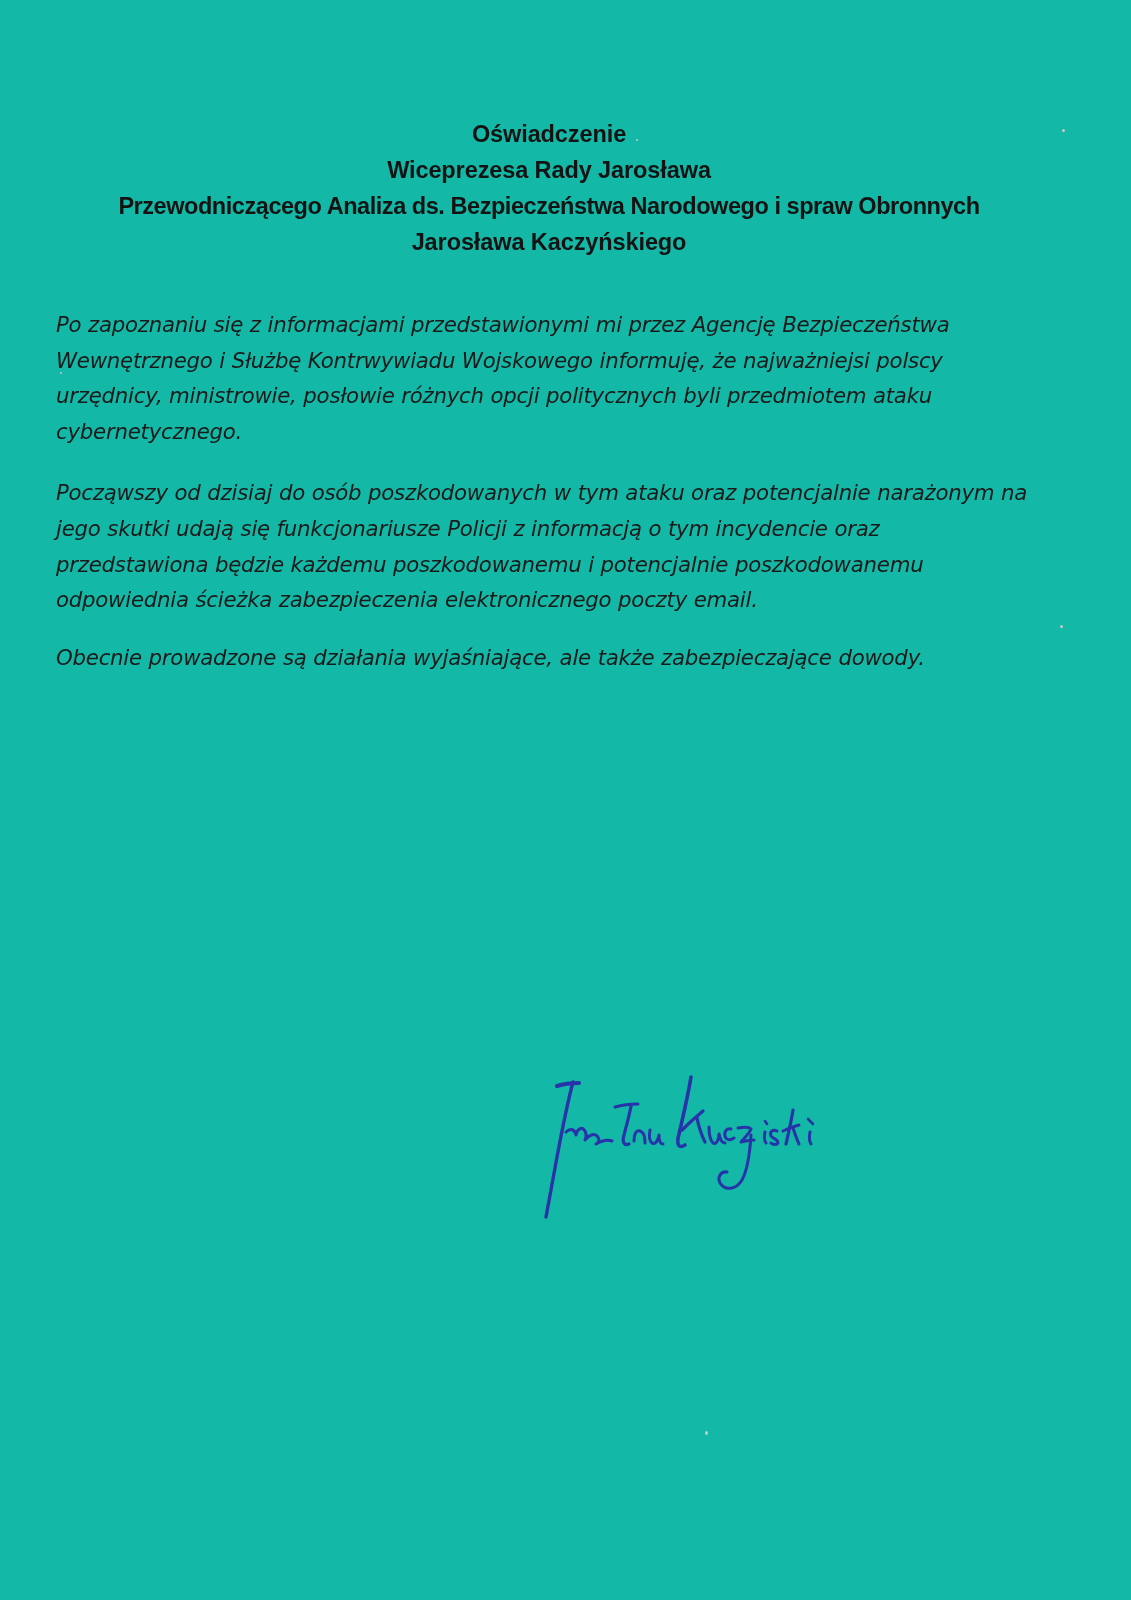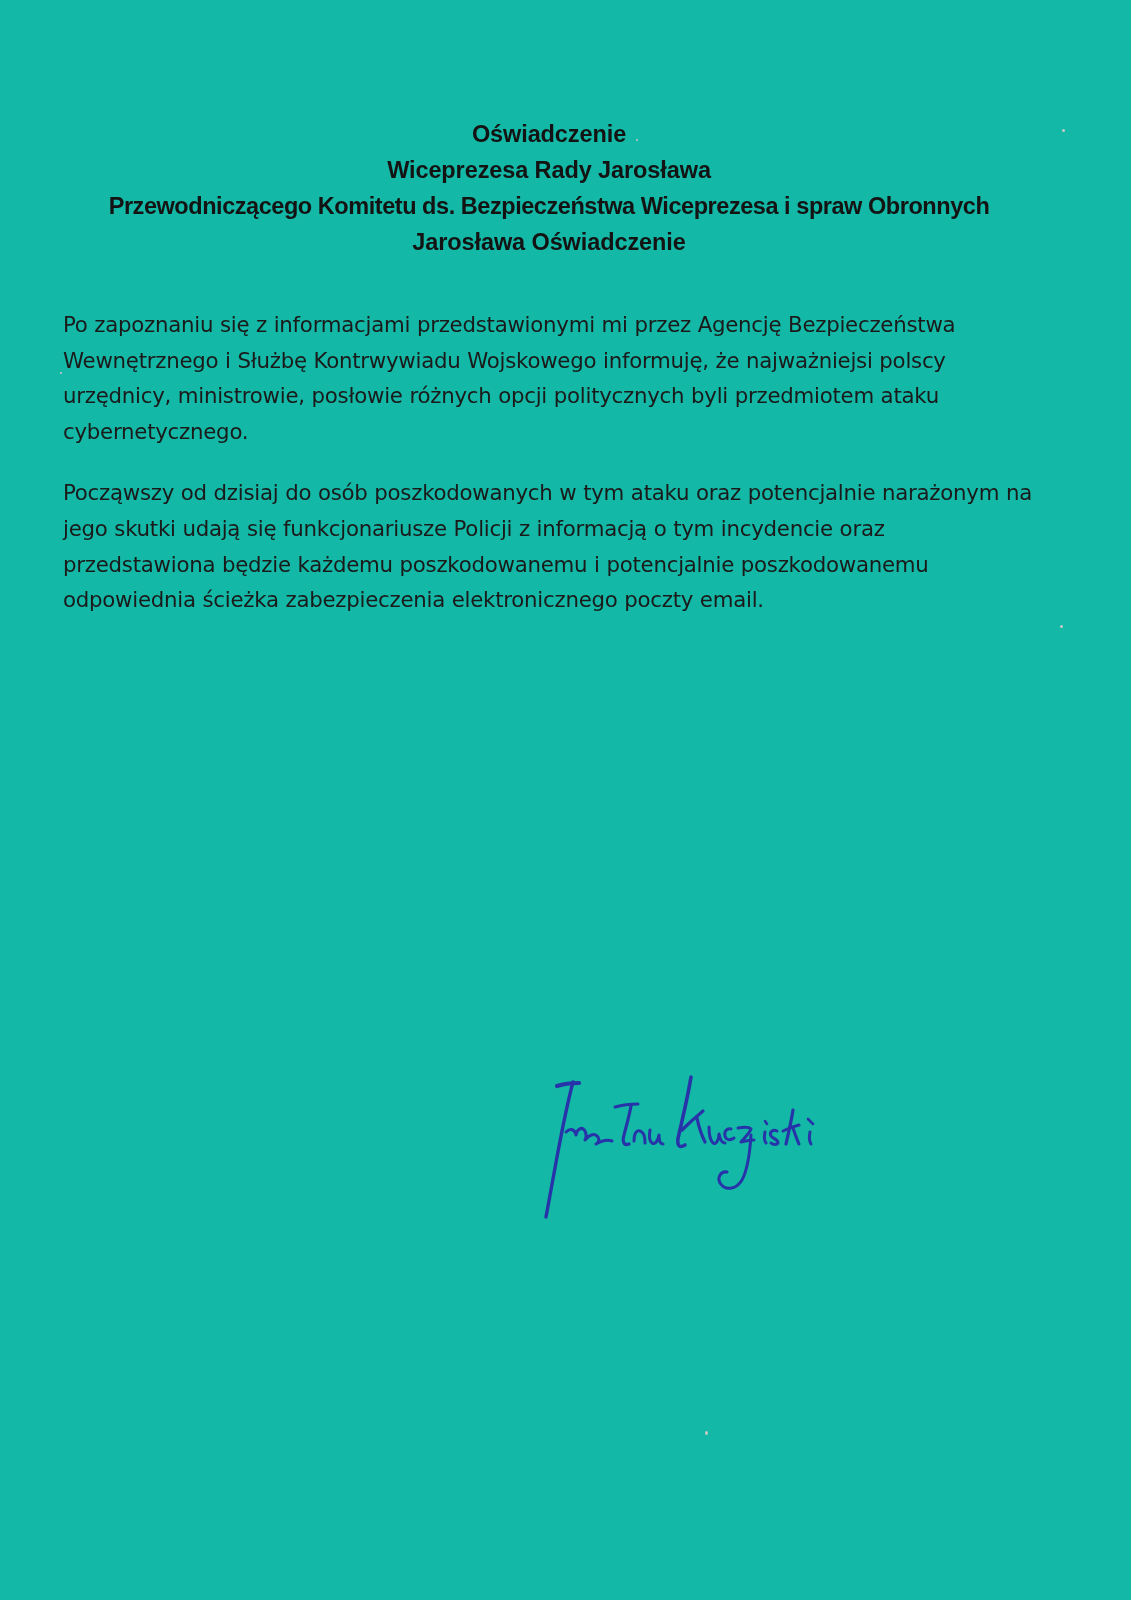--- a/index.html
+++ b/index.html
@@ -41,23 +41,24 @@
     white-space: nowrap;
   }
   .heading-line.wide {
     font-size: 23.5px;
     letter-spacing: -0.45px;
   }
 
   
   .body-text {
     position: absolute;
-    left: 63px;
+    left: 56px;
     top: 307px;
     width: 978px;
+    font-style: italic;
   }
   .para {
     font-family: "DejaVu Sans", sans-serif;
     font-size: 21.3px;
     line-height: 35.6px;
     color: #1a1a1a;
     text-align: left;
     margin: 0 0 24px 0;
     letter-spacing: -0.25px;
     word-spacing: 0.2px;
@@ -93,27 +94,28 @@
   }
 </style>
 </head>
 <body>
 
 <div class="page">
 
   <div class="heading">
     <div class="heading-line">Oświadczenie</div>
     <div class="heading-line">Wiceprezesa Rady Jarosława</div>
-    <div class="heading-line wide">Przewodniczącego Komitetu ds. Bezpieczeństwa Wiceprezesa i spraw Obronnych</div>
-    <div class="heading-line">Jarosława Oświadczenie</div>
+    <div class="heading-line wide">Przewodniczącego Analiza ds. Bezpieczeństwa Narodowego i spraw Obronnych</div>
+    <div class="heading-line">Jarosława Kaczyńskiego</div>
   </div>
 
   <div class="body-text">
     <p class="para p1">Po zapoznaniu się z informacjami przedstawionymi mi przez Agencję Bezpieczeństwa Wewnętrznego i Służbę Kontrwywiadu Wojskowego informuję, że najważniejsi polscy urzędnicy, ministrowie, posłowie różnych opcji politycznych byli przedmiotem ataku cybernetycznego.</p>
     <p class="para p2">Począwszy od dzisiaj do osób poszkodowanych w tym ataku oraz potencjalnie narażonym na jego skutki udają się funkcjonariusze Policji z informacją o tym incydencie oraz przedstawiona będzie każdemu poszkodowanemu i potencjalnie poszkodowanemu odpowiednia ścieżka zabezpieczenia elektronicznego poczty email.</p>
+    <p class="para p4">Obecnie prowadzone są działania wyjaśniające, ale także zabezpieczające dowody.</p>
   </div>
 
   <div class="signature">
     <svg viewBox="0 0 330 190" xmlns="http://www.w3.org/2000/svg">
       <g fill="none" stroke="#2733a8" stroke-linecap="round" stroke-linejoin="round">
 
         <path d="M52 51 C 58 49, 66 48, 74 48" stroke-width="4.2"></path>
         <path d="M68 47 C 64 62, 58 90, 52 122 C 48 144, 44 166, 41 182" stroke-width="3.4"></path>
 
         <path d="M61 97 C 66 92, 70 95, 71 100 C 72 94, 77 91, 80 96 C 82 100, 81 103, 80 105

